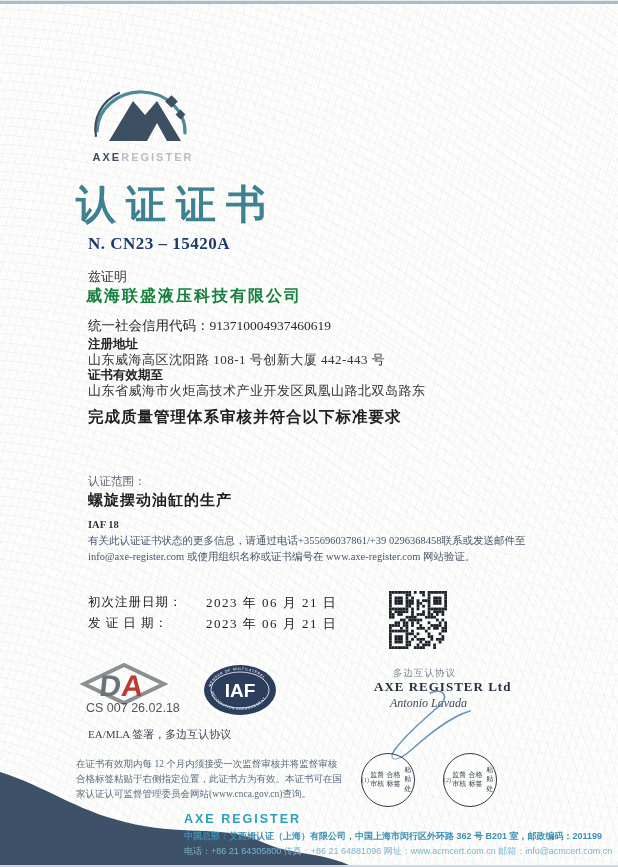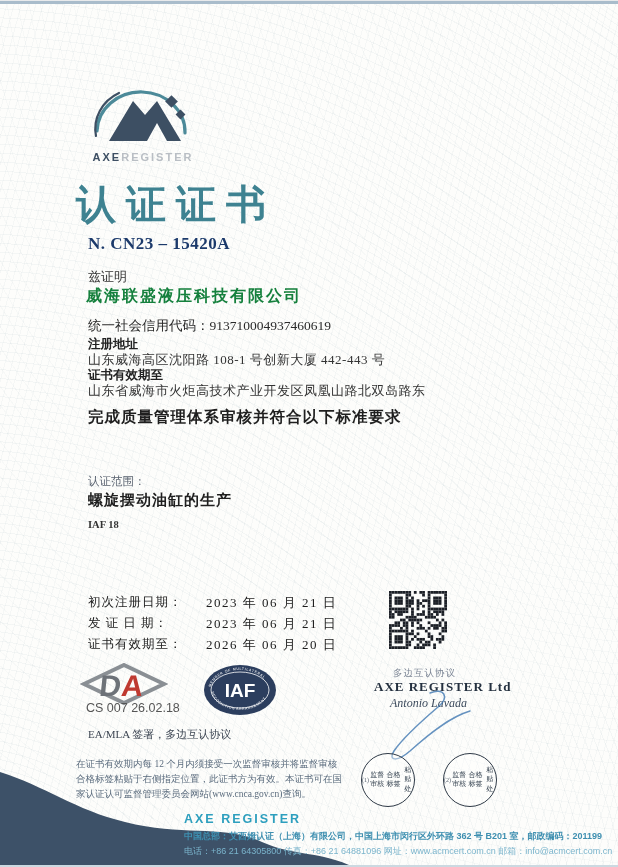--- a/index.html
+++ b/index.html
@@ -103,33 +103,30 @@
 
   <div class="abs addr-label reg-label">注册地址</div>
   <div class="abs addr-val reg-val">山东威海高区沈阳路 108-1 号创新大厦 442-443 号</div>
   <div class="abs addr-label off-label">证书有效期至</div>
   <div class="abs addr-val off-val">山东省威海市火炬高技术产业开发区凤凰山路北双岛路东</div>
 
   <div class="abs statement">完成质量管理体系审核并符合以下标准要求</div>
   <div class="abs scope-label">认证范围：</div>
   <div class="abs scope">螺旋摆动油缸的生产</div>
   <div class="abs iaf18">IAF 18</div>
+  <div class="abs para">有关此认证证书状态的更多信息，请通过电话+355696037861/+39 0296368458联系或发送邮件至 info@axe-register.com 或使用组织名称或证书编号在 www.axe-register.com 网站验证。</div>
 
   <div class="abs dates">
     <div class="date-row">
       <span class="date-label">初次注册日期：</span>
       <span class="date-val">2023 年 06 月 21 日</span>
     </div>
     <div class="date-row">
       <span class="date-label">发 证 日 期：</span>
       <span class="date-val">2023 年 06 月 21 日</span>
-    </div>
-    <div class="date-row">
-      <span class="date-label">证书有效期至：</span>
-      <span class="date-val">2026 年 06 月 20 日</span>
     </div>
   </div>
 
   <svg class="abs qr" id="qr-svg" viewBox="0 0 21 21">
       <rect x="0" y="0" width="1" height="1" fill="#1b1f26"></rect>
       <rect x="1" y="0" width="1" height="1" fill="#1b1f26"></rect>
       <rect x="2" y="0" width="1" height="1" fill="#1b1f26"></rect>
       <rect x="3" y="0" width="1" height="1" fill="#1b1f26"></rect>
       <rect x="4" y="0" width="1" height="1" fill="#1b1f26"></rect>
       <rect x="5" y="0" width="1" height="1" fill="#1b1f26"></rect>

